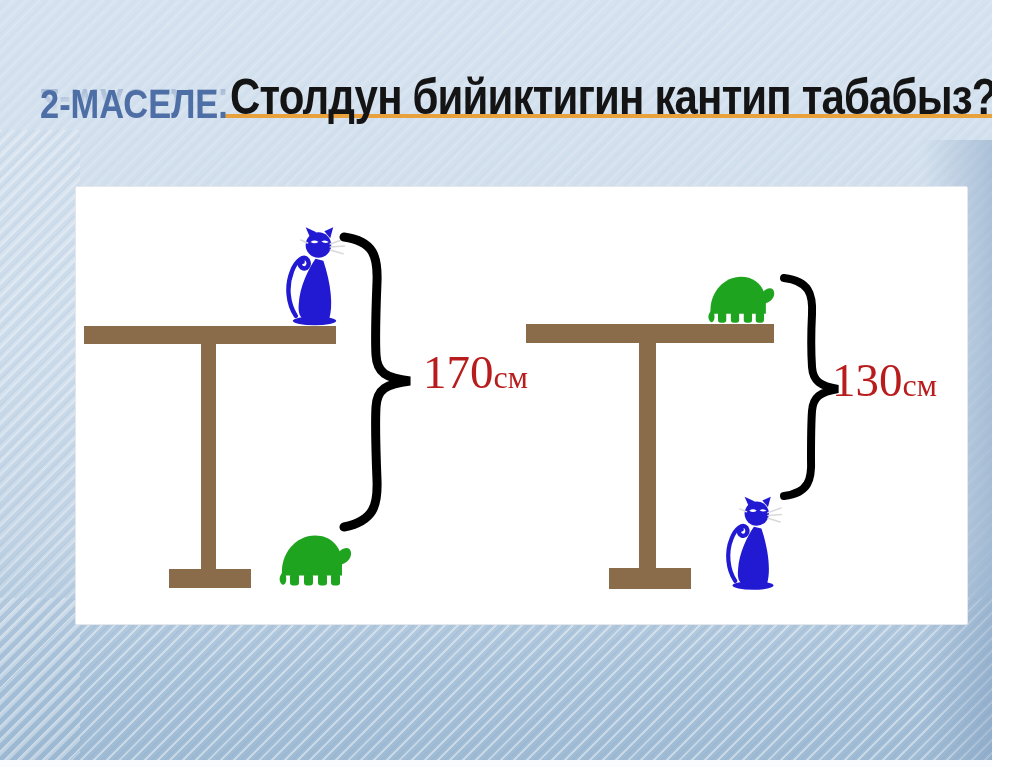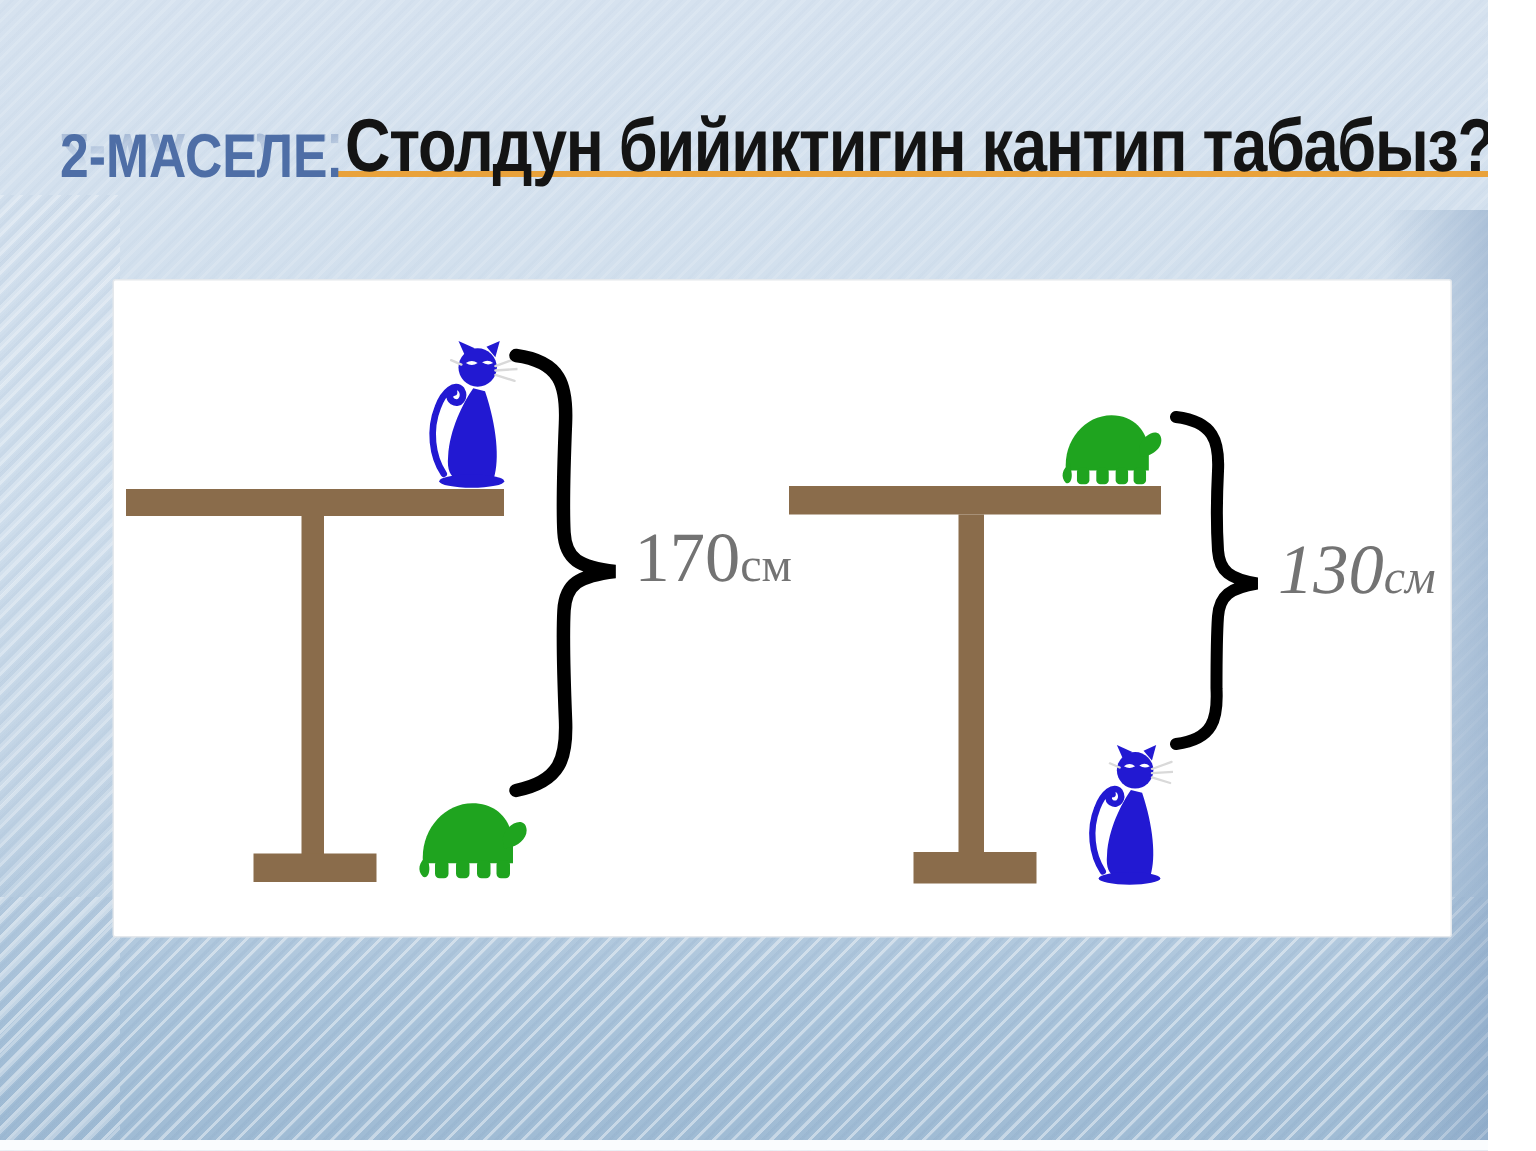--- a/index.html
+++ b/index.html
@@ -36,26 +36,26 @@
     font-size:50px;font-weight:700;color:#141414;white-space:nowrap;
     transform:scaleX(.84);transform-origin:left top;line-height:1;letter-spacing:-1px;}
   .title-underline{position:absolute;left:222px;top:114px;width:802px;height:4px;
     background:#e9a23b;z-index:2;}
 
   
   .figure-panel{position:absolute;left:75px;top:186px;width:893px;height:439px;
     background:#ffffff;border:1px solid #e4e8ec;border-radius:2px;box-sizing:border-box;}
   .figure-panel svg{position:absolute;left:0;top:0;}
 
-  .measure{position:absolute;font-family:"Liberation Serif",serif;color:#737373;
+  .measure{position:absolute;font-family:"Liberation Serif",serif;color:#b91c1c;
     line-height:1;white-space:nowrap;}
   .measure .val{font-size:47px;}
   .measure .unit{font-size:32px;}
   .measure-left{left:347px;top:162px;}
-  .measure-right{left:776px;top:170px;font-style:italic;}
+  .measure-right{left:756px;top:170px;}
 </style>
 </head>
 <body>
 
 <div class="slide">
 
   <div class="stripes full"></div>
   <div class="stripes left"></div>
   <div class="stripes bottom"></div>
   <div class="shade-right"></div>

